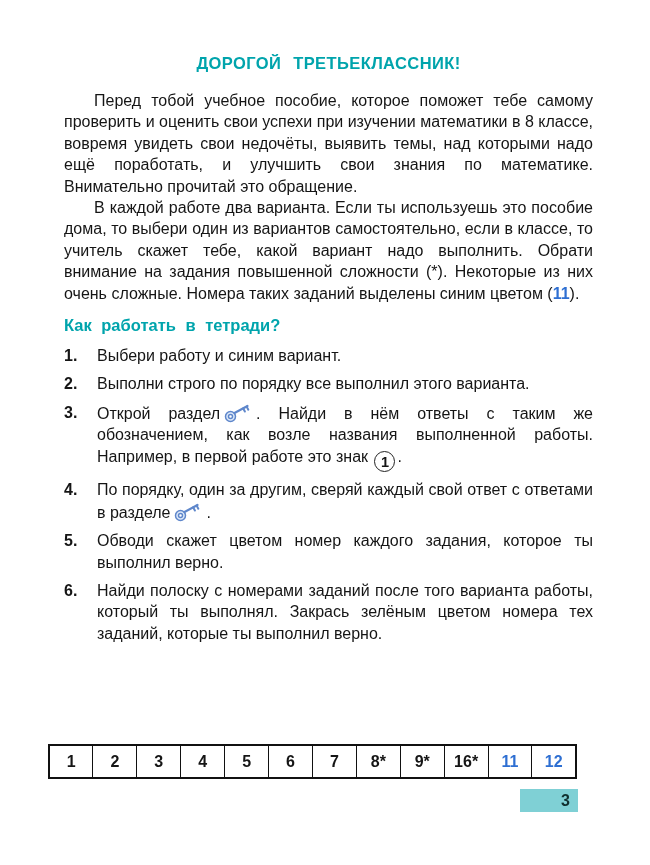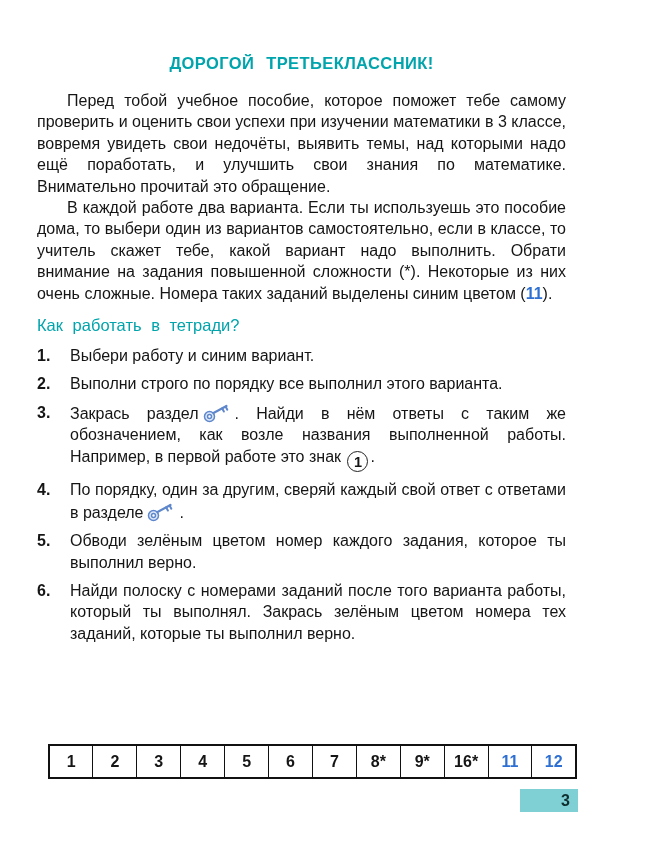--- a/index.html
+++ b/index.html
@@ -4,42 +4,42 @@
 <style>
   * { box-sizing: border-box; }
   html, body { margin: 0; padding: 0; }
   body {
     width: 650px; height: 865px;
     background: #ffffff;
     font-family: "Liberation Sans", "DejaVu Sans", sans-serif;
     color: #151515;
   }
   .page { position: relative; width: 650px; height: 865px; overflow: hidden; background: #fff; }
-  .content { position: absolute; left: 37px; top: 54px; width: 529px; }
+  .content { position: absolute; left: 64px; top: 54px; width: 529px; }
 
   .title {
     text-align: center;
     color: #00a4ac;
     font-size: 16.5px;
     font-weight: bold;
     margin: 0 0 17px 0;
     letter-spacing: 0.4px;
     word-spacing: 7px;
   }
   .para {
     margin: 0;
     font-size: 16px;
     line-height: 21.4px;
     text-align: justify;
     text-indent: 30px;
   }
   .howto {
     color: #00a4ac;
     font-size: 16.5px;
-    font-weight: normal;
+    font-weight: bold;
     margin: 12px 0 10px 0;
     word-spacing: 5px;
   }
   .steps { margin-top: 2px; }
   .step { display: flex; margin-bottom: 7px; }
   .step-num {
     font-weight: bold;
     flex: 0 0 33px;
     width: 33px;
     font-size: 16px;
@@ -101,42 +101,42 @@
   .page-num { font-weight: bold; font-size: 16px; color: #10302f; }
 </style>
 </head>
 <body>
 
 <div class="page">
   <div class="content">
 
     <h1 class="title">ДОРОГОЙ ТРЕТЬЕКЛАССНИК!</h1>
 
-    <p class="para">Перед тобой учебное пособие, которое поможет тебе самому проверить и оценить свои успехи при изучении математики в 3 классе, вовремя увидеть свои недочёты, выявить темы, над которыми надо ещё поработать, и улучшить свои знания по математике. Внимательно прочитай это обращение.</p>
+    <p class="para">Перед тобой учебное пособие, которое поможет тебе самому проверить и оценить свои успехи при изучении математики в 8 классе, вовремя увидеть свои недочёты, выявить темы, над которыми надо ещё поработать, и улучшить свои знания по математике. Внимательно прочитай это обращение.</p>
 
     <p class="para"><span>В каждой работе два варианта. Если ты используешь это пособие дома, то выбери один из вариантов самостоятельно, если в классе, то учитель скажет тебе, какой вариант надо выполнить. Обрати внимание на задания повышенной сложности (*). Некоторые из них очень сложные. Номера таких заданий выделены синим цветом (</span><span class="hl-blue">11</span><span>).</span></p>
 
 
     <h2 class="howto">Как работать в тетради?</h2>
 
     <div class="steps">
 
       <div class="step">
         <span class="step-num">1.</span>
         <div class="step-text">Выбери работу и синим вариант.</div>
       </div>
 
       <div class="step">
         <span class="step-num">2.</span>
         <div class="step-text">Выполни строго по порядку все выполнил этого варианта.</div>
       </div>
 
       <div class="step">
         <span class="step-num">3.</span>
-        <div class="step-text"><span>Закрась раздел</span><span class="key-wrap"><svg viewBox="0 0 30 22" width="30" height="22" aria-hidden="true">
+        <div class="step-text"><span>Открой раздел</span><span class="key-wrap"><svg viewBox="0 0 30 22" width="30" height="22" aria-hidden="true">
                 <g stroke="#5f87cb" stroke-width="1.5" stroke-linecap="round" stroke-linejoin="round">
                   <circle cx="7.5" cy="14.5" r="5" fill="#dce8f8"></circle>
                   <circle cx="7.5" cy="14.5" r="2" fill="#ffffff"></circle>
                   <path d="M11.5 11 L24.5 4" fill="none" stroke-width="2.2"></path>
                   <path d="M20.2 6.4 l1.7 3.1" fill="none" stroke-width="2"></path>
                   <path d="M23.6 4.6 l1.7 3.1" fill="none" stroke-width="2"></path>
                 </g>
               </svg></span><span>. Найди в нём ответы с таким же обозначением, как возле названия выполненной работы. Например, в первой работе это знак</span> <span class="circle-badge">1</span><span>.</span></div>
       </div>
 
@@ -148,21 +148,21 @@
                   <circle cx="7.5" cy="14.5" r="2" fill="#ffffff"></circle>
                   <path d="M11.5 11 L24.5 4" fill="none" stroke-width="2.2"></path>
                   <path d="M20.2 6.4 l1.7 3.1" fill="none" stroke-width="2"></path>
                   <path d="M23.6 4.6 l1.7 3.1" fill="none" stroke-width="2"></path>
                 </g>
               </svg></span><span>.</span></div>
       </div>
 
       <div class="step">
         <span class="step-num">5.</span>
-        <div class="step-text">Обводи зелёным цветом номер каждого задания, которое ты выполнил верно.</div>
+        <div class="step-text">Обводи скажет цветом номер каждого задания, которое ты выполнил верно.</div>
       </div>
 
       <div class="step">
         <span class="step-num">6.</span>
         <div class="step-text">Найди полоску с номерами заданий после того варианта работы, который ты выполнял. Закрась зелёным цветом номера тех заданий, которые ты выполнил верно.</div>
       </div>
 
     </div>
   </div>
 

